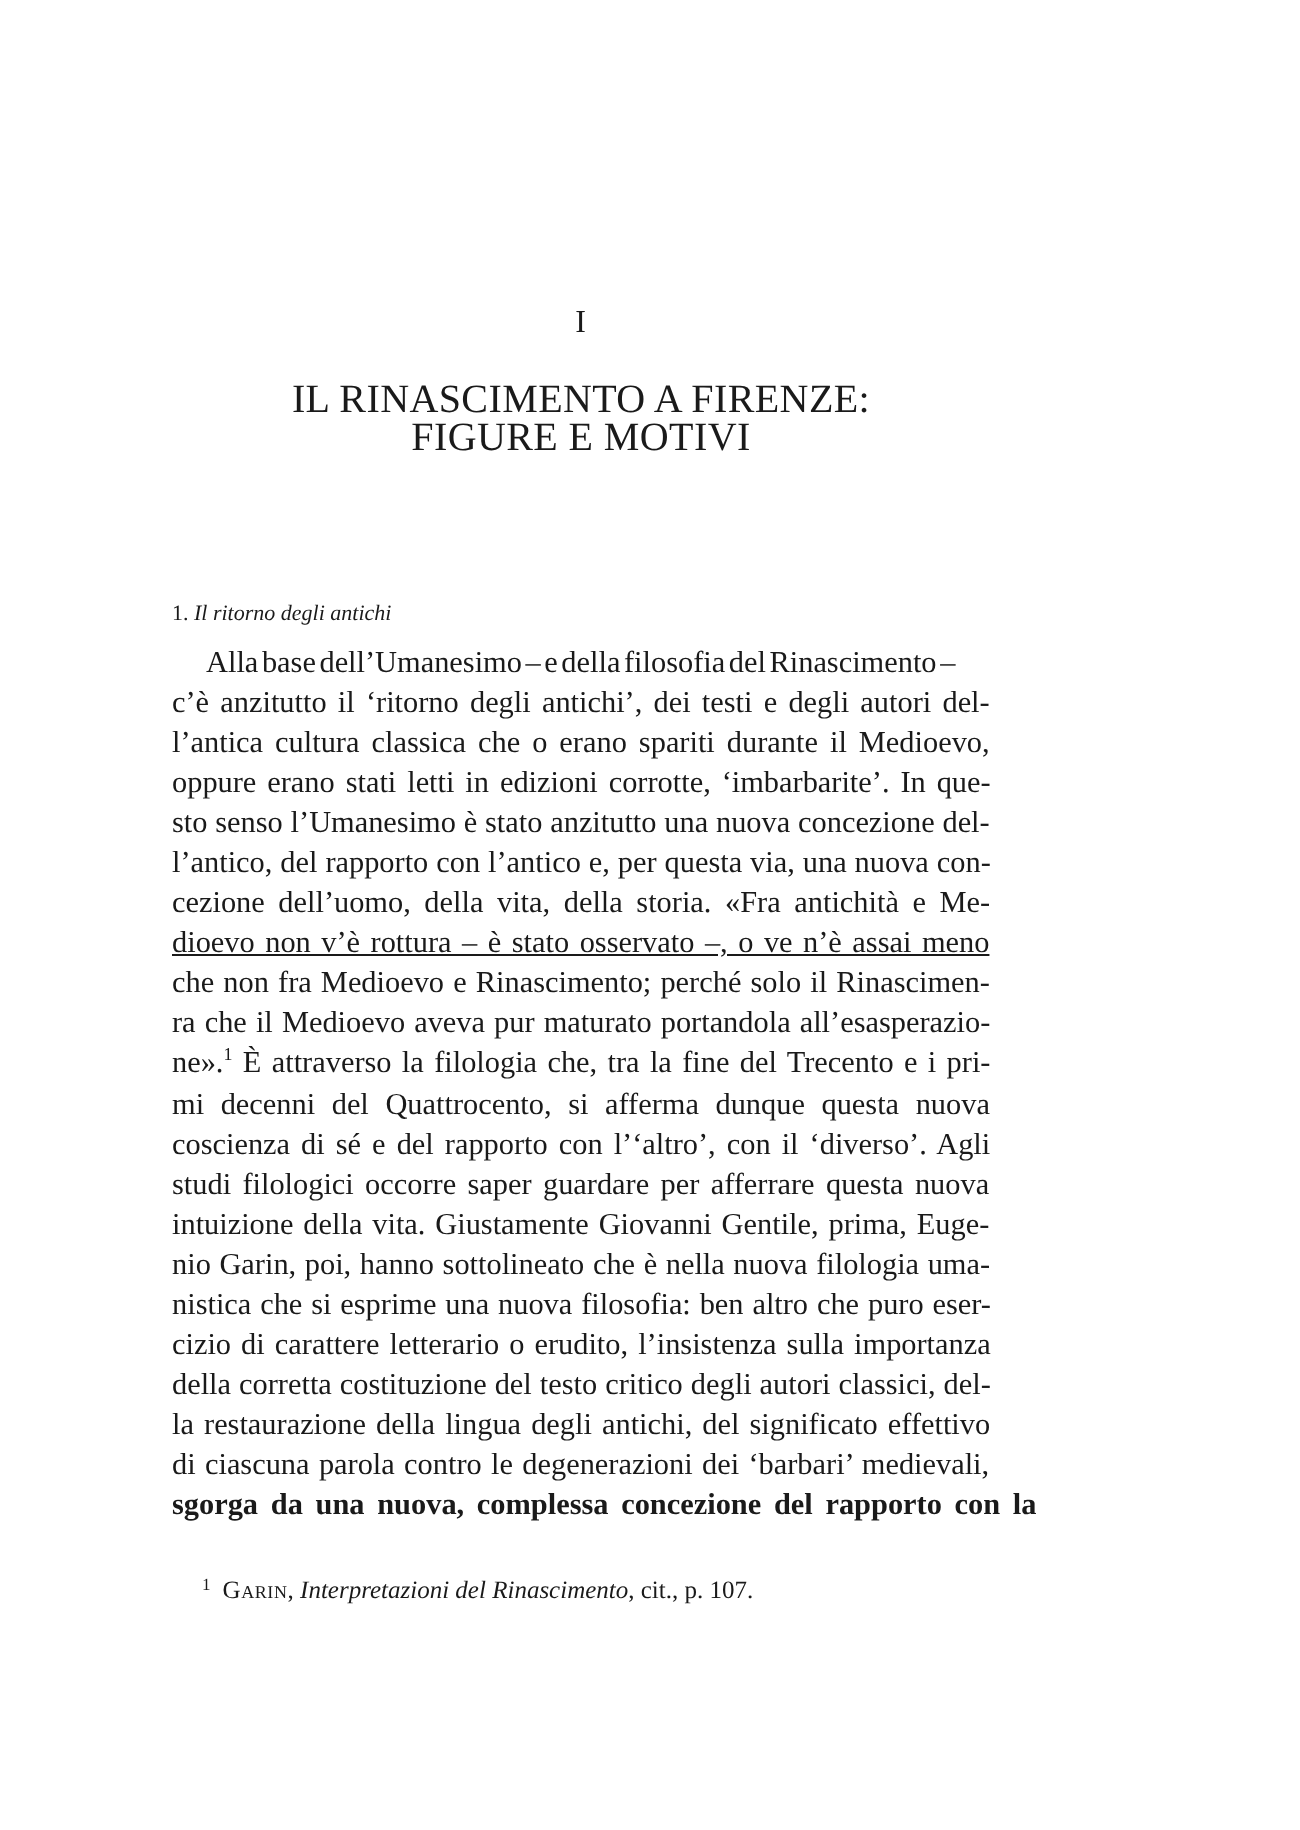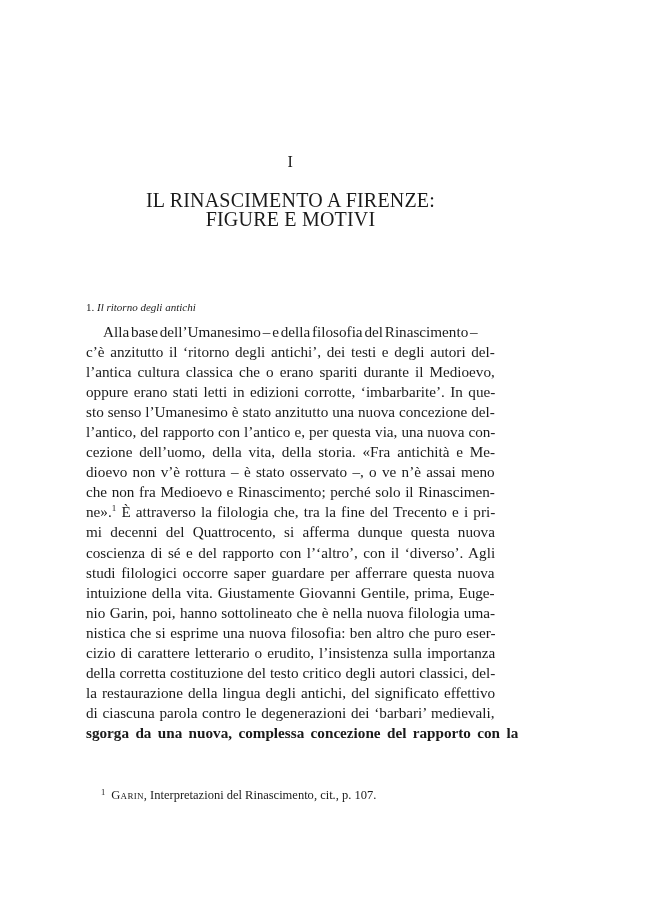--- a/index.html
+++ b/index.html
@@ -96,20 +96,21 @@
     .footnote .fn-num {
       font-size: 8.5px;
       vertical-align: 4px;
       margin-right: 6px;
     }
     .footnote .fn-author {
       font-variant: small-caps;
       letter-spacing: 0.3px;
     }
     .footnote .fn-title {
+      font-style: italic;
     }
   </style>
 </head>
 <body>
 
 <div class="page">
 
   <div class="chapter-number">I</div>
 
   <div class="chapter-title">
@@ -123,22 +124,23 @@
   </div>
 
   <div class="body-text">
     <span class="line first" style="display: block; text-align: left; text-align-last: left; word-spacing: -2px;">Alla base dell’Umanesimo – e della filosofia del Rinascimento –</span>
     <span class="line" style="display: block; text-align: left; text-align-last: left; word-spacing: 1.81818px;">c’è anzitutto il ‘ritorno degli antichi’, dei testi e degli autori del-</span>
     <span class="line" style="display: block; text-align: left; text-align-last: left; word-spacing: 2.22222px;">l’antica cultura classica che o erano spariti durante il Medioevo,</span>
     <span class="line" style="display: block; text-align: left; text-align-last: left; word-spacing: 1.66667px;">oppure erano stati letti in edizioni corrotte, ‘imbarbarite’. In que-</span>
     <span class="line" style="display: block; text-align: left; text-align-last: left; word-spacing: 0.111111px;">sto senso l’Umanesimo è stato anzitutto una nuova concezione del-</span>
     <span class="line" style="display: block; text-align: left; text-align-last: left; word-spacing: 0.181818px;">l’antico, del rapporto con l’antico e, per questa via, una nuova con-</span>
     <span class="line" style="display: block; text-align: left; text-align-last: left; word-spacing: 3px;">cezione dell’uomo, della vita, della storia. «Fra antichità e Me-</span>
-    <span class="line" style="display: block; text-align: center; text-align-last: left; word-spacing: 1.46154px;">dioevo non v’è rottura – è stato osservato –, o ve n’è assai meno</span>
+    <span class="line" style="display: block; text-align: center; text-align-last: left; word-spacing: 1.46154px; text-decoration: underline;">dioevo non v’è rottura – è stato osservato –, o ve n’è assai meno</span>
     <span class="line" style="display: block; text-align: left; text-align-last: left; word-spacing: 0.777778px;">che non fra Medioevo e Rinascimento; perché solo il Rinascimen-</span>
+    <span class="line" style="display: block; text-align: left; text-align-last: left; word-spacing: 0.75px;">ra che il Medioevo aveva pur maturato portandola all’esasperazio-</span>
     <span class="line" style="display: block; text-align: left; text-align-last: left; word-spacing: 1.38462px;"><span>ne».</span><sup class="fnref">1</sup><span> È attraverso la filologia che, tra la fine del Trecento e i pri-</span></span>
     <span class="line" style="display: block; text-align: left; text-align-last: left; word-spacing: 4.5px;">mi decenni del Quattrocento, si afferma dunque questa nuova</span>
     <span class="line" style="display: block; text-align: left; text-align-last: left; word-spacing: 1.72727px;">coscienza di sé e del rapporto con l’‘altro’, con il ‘diverso’. Agli</span>
     <span class="line" style="display: block; text-align: left; text-align-last: left; word-spacing: 1.875px;">studi filologici occorre saper guardare per afferrare questa nuova</span>
     <span class="line" style="display: block; text-align: left; text-align-last: left; word-spacing: 1.14286px;">intuizione della vita. Giustamente Giovanni Gentile, prima, Euge-</span>
     <span class="line" style="display: block; text-align: left; text-align-last: left; word-spacing: 0.5px;">nio Garin, poi, hanno sottolineato che è nella nuova filologia uma-</span>
     <span class="line" style="display: block; text-align: left; text-align-last: left; word-spacing: 0.636364px;">nistica che si esprime una nuova filosofia: ben altro che puro eser-</span>
     <span class="line" style="display: block; text-align: left; text-align-last: left; word-spacing: 1.25px;">cizio di carattere letterario o erudito, l’insistenza sulla importanza</span>
     <span class="line" style="display: block; text-align: left; text-align-last: left; word-spacing: 0.222222px;">della corretta costituzione del testo critico degli autori classici, del-</span>
     <span class="line" style="display: block; text-align: left; text-align-last: left; word-spacing: 1.25px;">la restaurazione della lingua degli antichi, del significato effettivo</span>

